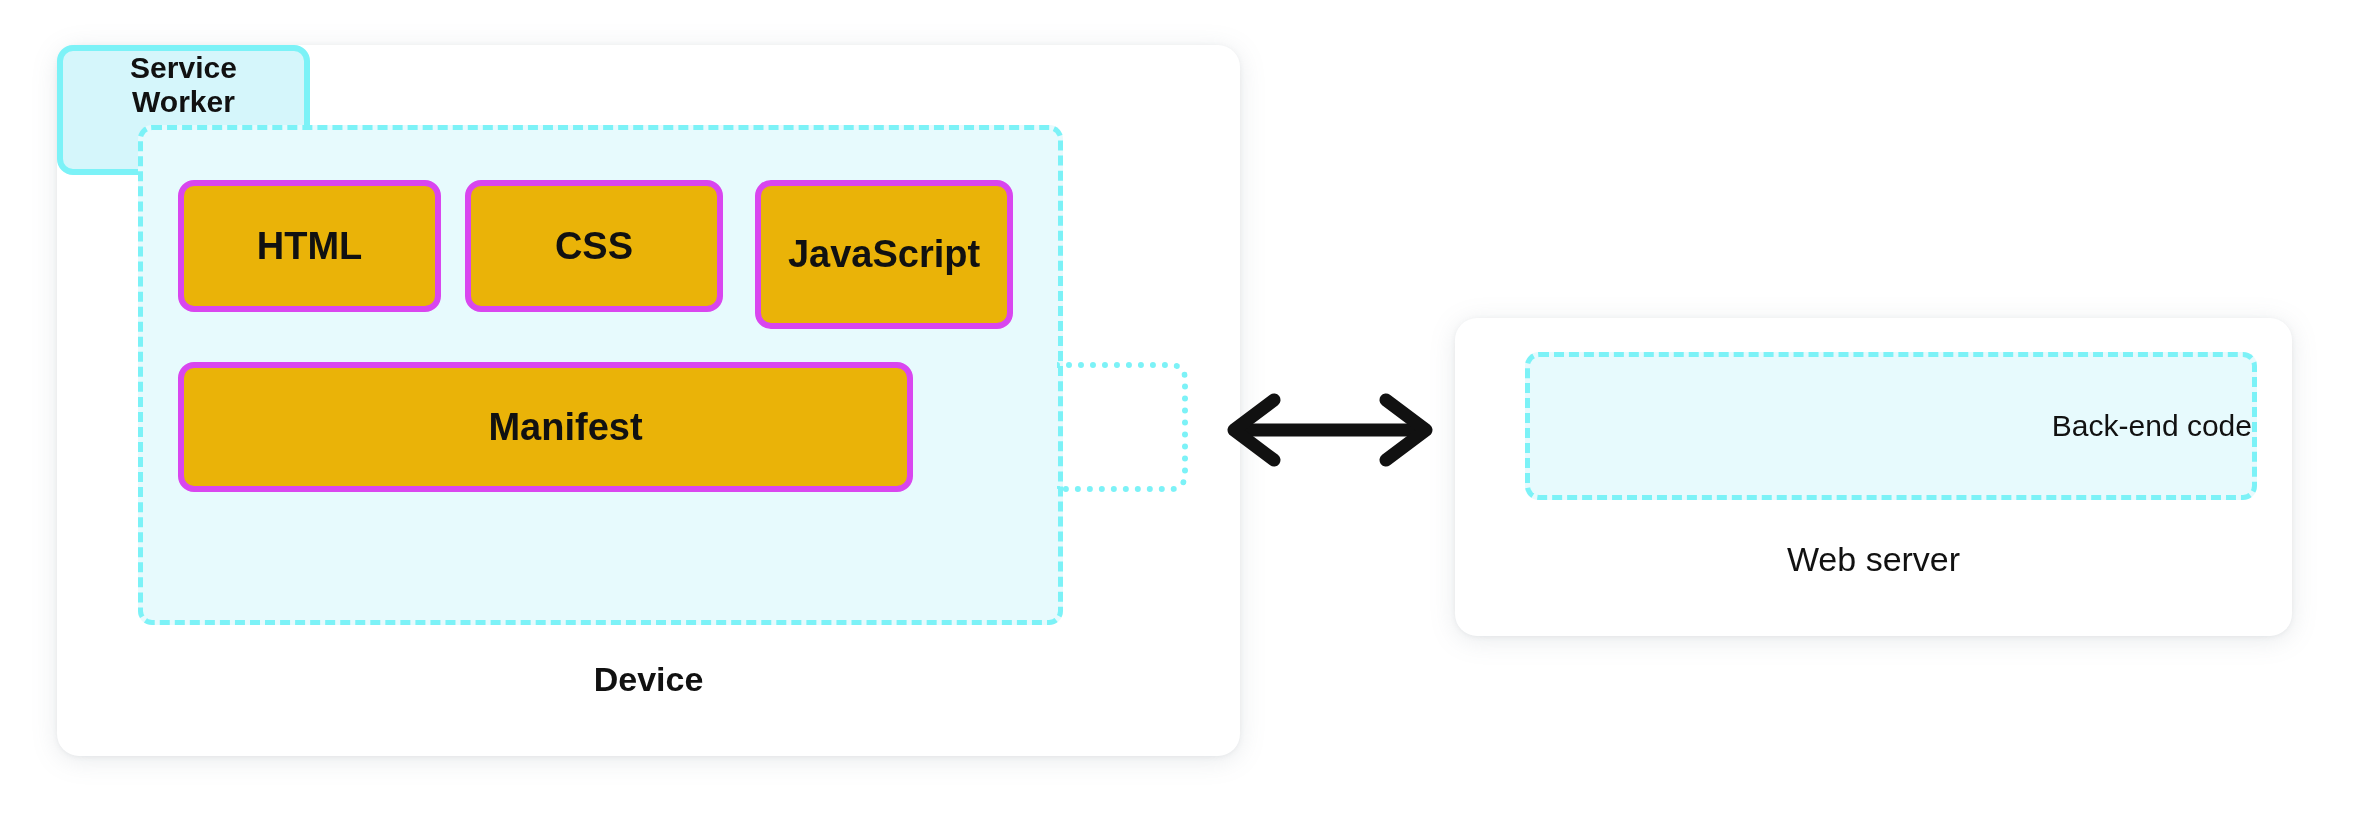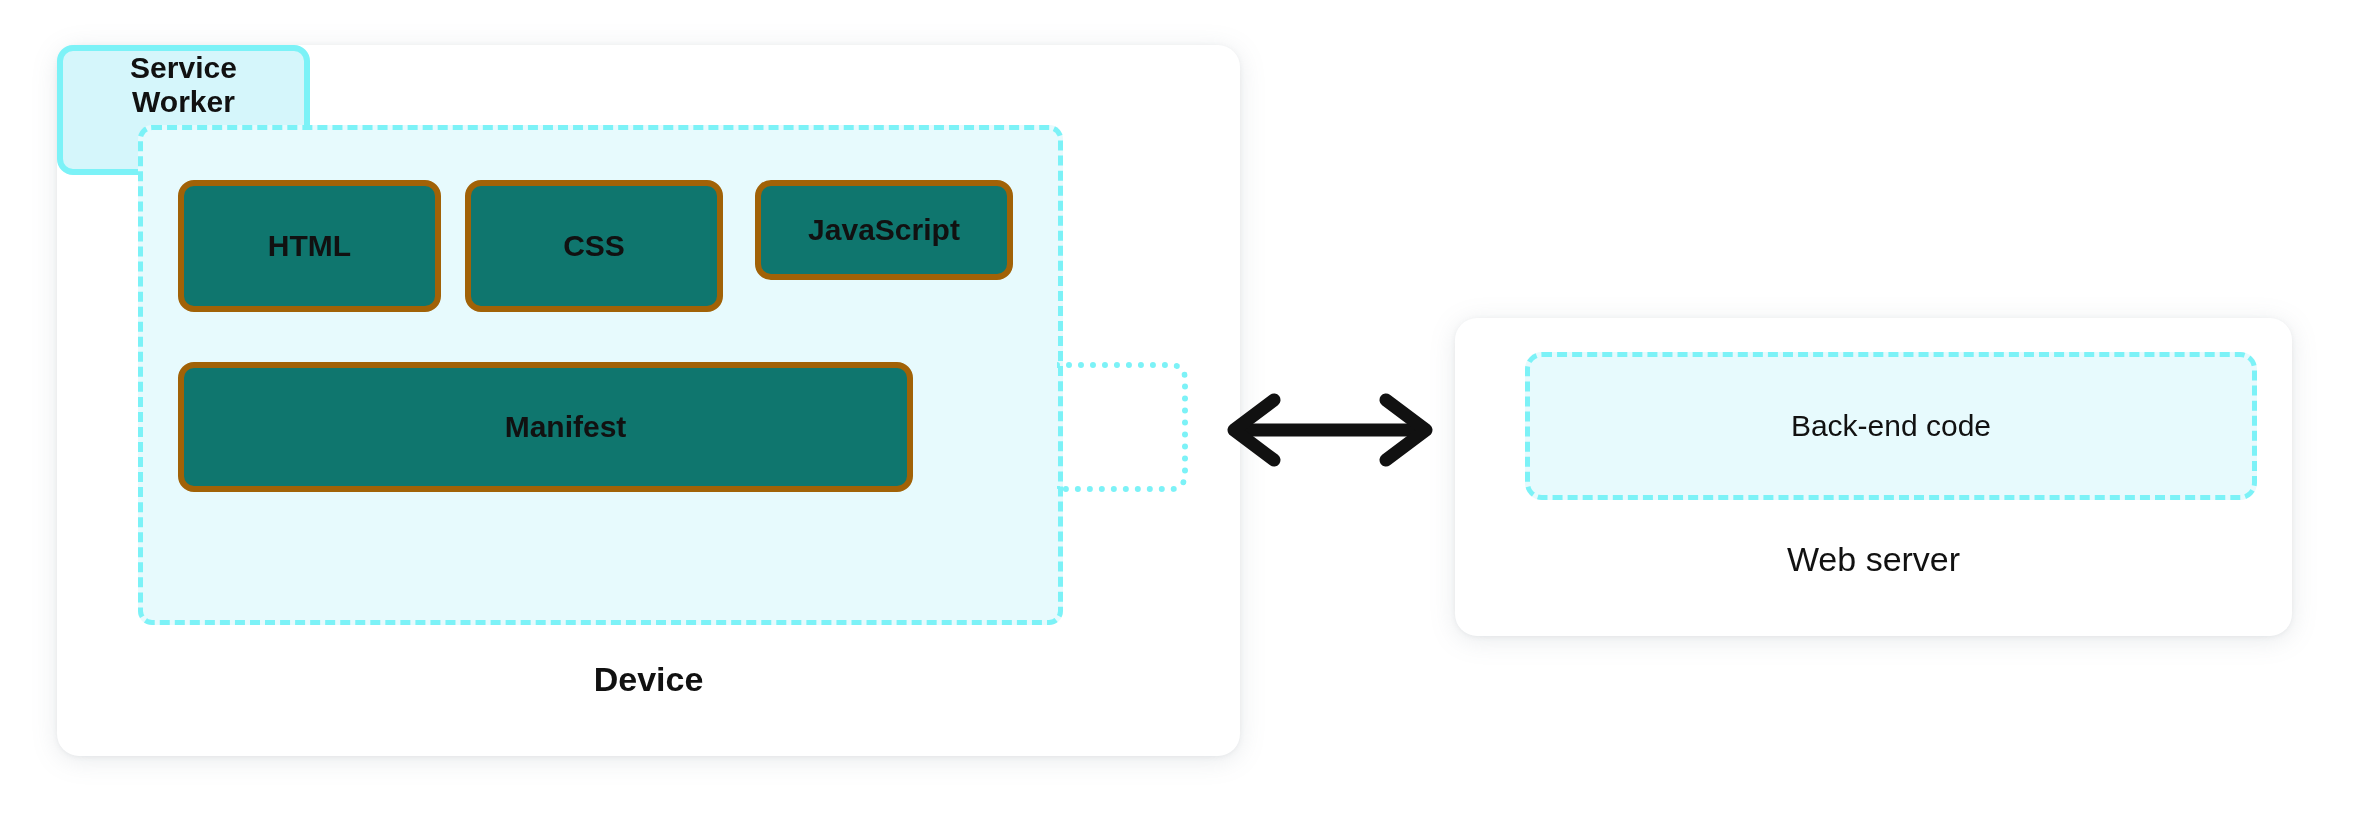--- a/index.html
+++ b/index.html
@@ -61,44 +61,43 @@
     height: 500px;
   }
 
   #backend-group {
     left: 1525px;
     top: 352px;
     width: 732px;
     height: 148px;
     display: flex;
     align-items: center;
-    justify-content: center;
-    border-radius: 17px;
+    justify-content: flex-end;
   }
 
   
   .tile {
     position: absolute;
-    background: #0f766e;
-    border: 6px solid #a16207;
+    background: #eab308;
+    border: 6px solid #d946ef;
     border-radius: 16px;
     box-sizing: border-box;
     display: flex;
     align-items: center;
     justify-content: center;
     text-align: center;
     color: #111111;
     font-weight: bold;
-    font-size: 30px;
+    font-size: 38px;
     line-height: 1.12;
   }
 
   #tile-html      { left: 178px; top: 180px; width: 263px; height: 132px; }
   #tile-css       { left: 465px; top: 180px; width: 258px; height: 132px; }
-  #tile-js        { left: 755px; top: 180px; width: 258px; height: 100px; }
+  #tile-js        { left: 755px; top: 180px; width: 258px; height: 149px; }
   #tile-manifest  { left: 178px; top: 362px; width: 735px; height: 130px; }
 
   
   #tile-service-worker {
     left: 935px;
     top: 362px;
     width: 253px;
     height: 130px;
     background: #D5F6FB;
     border: 6px solid #7CF2F7;

